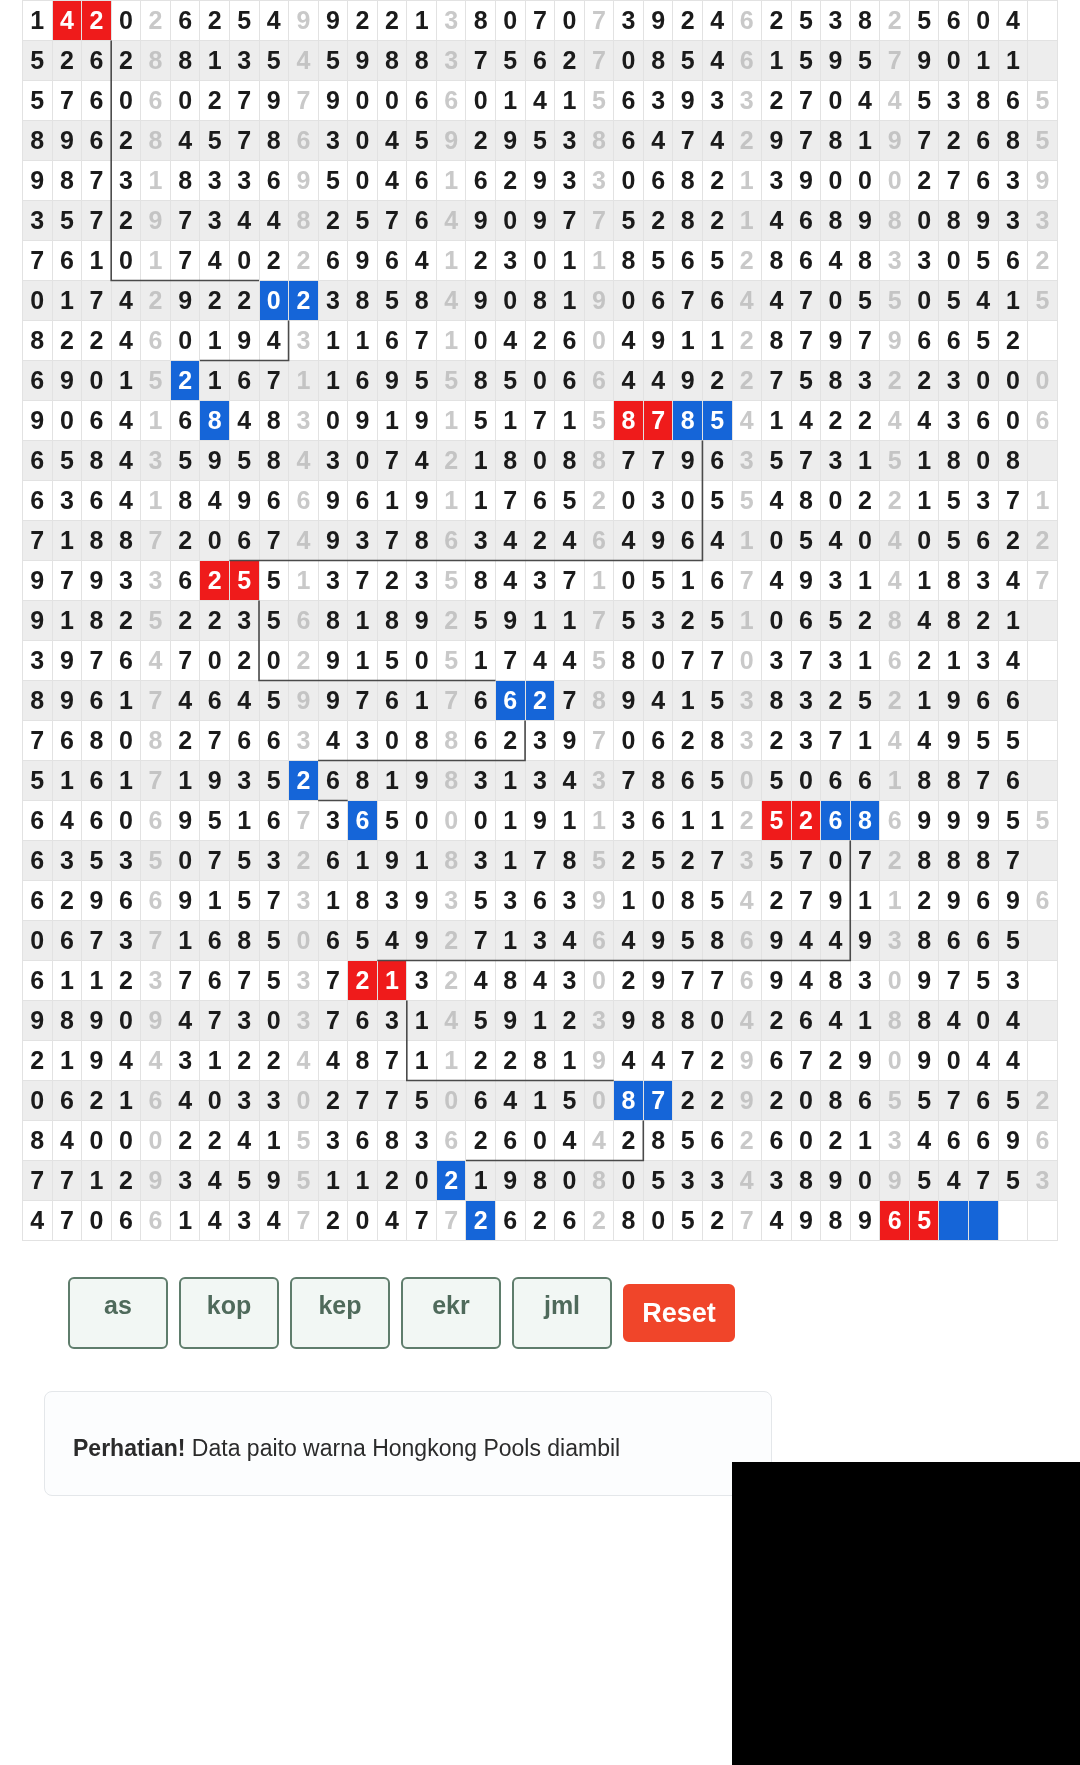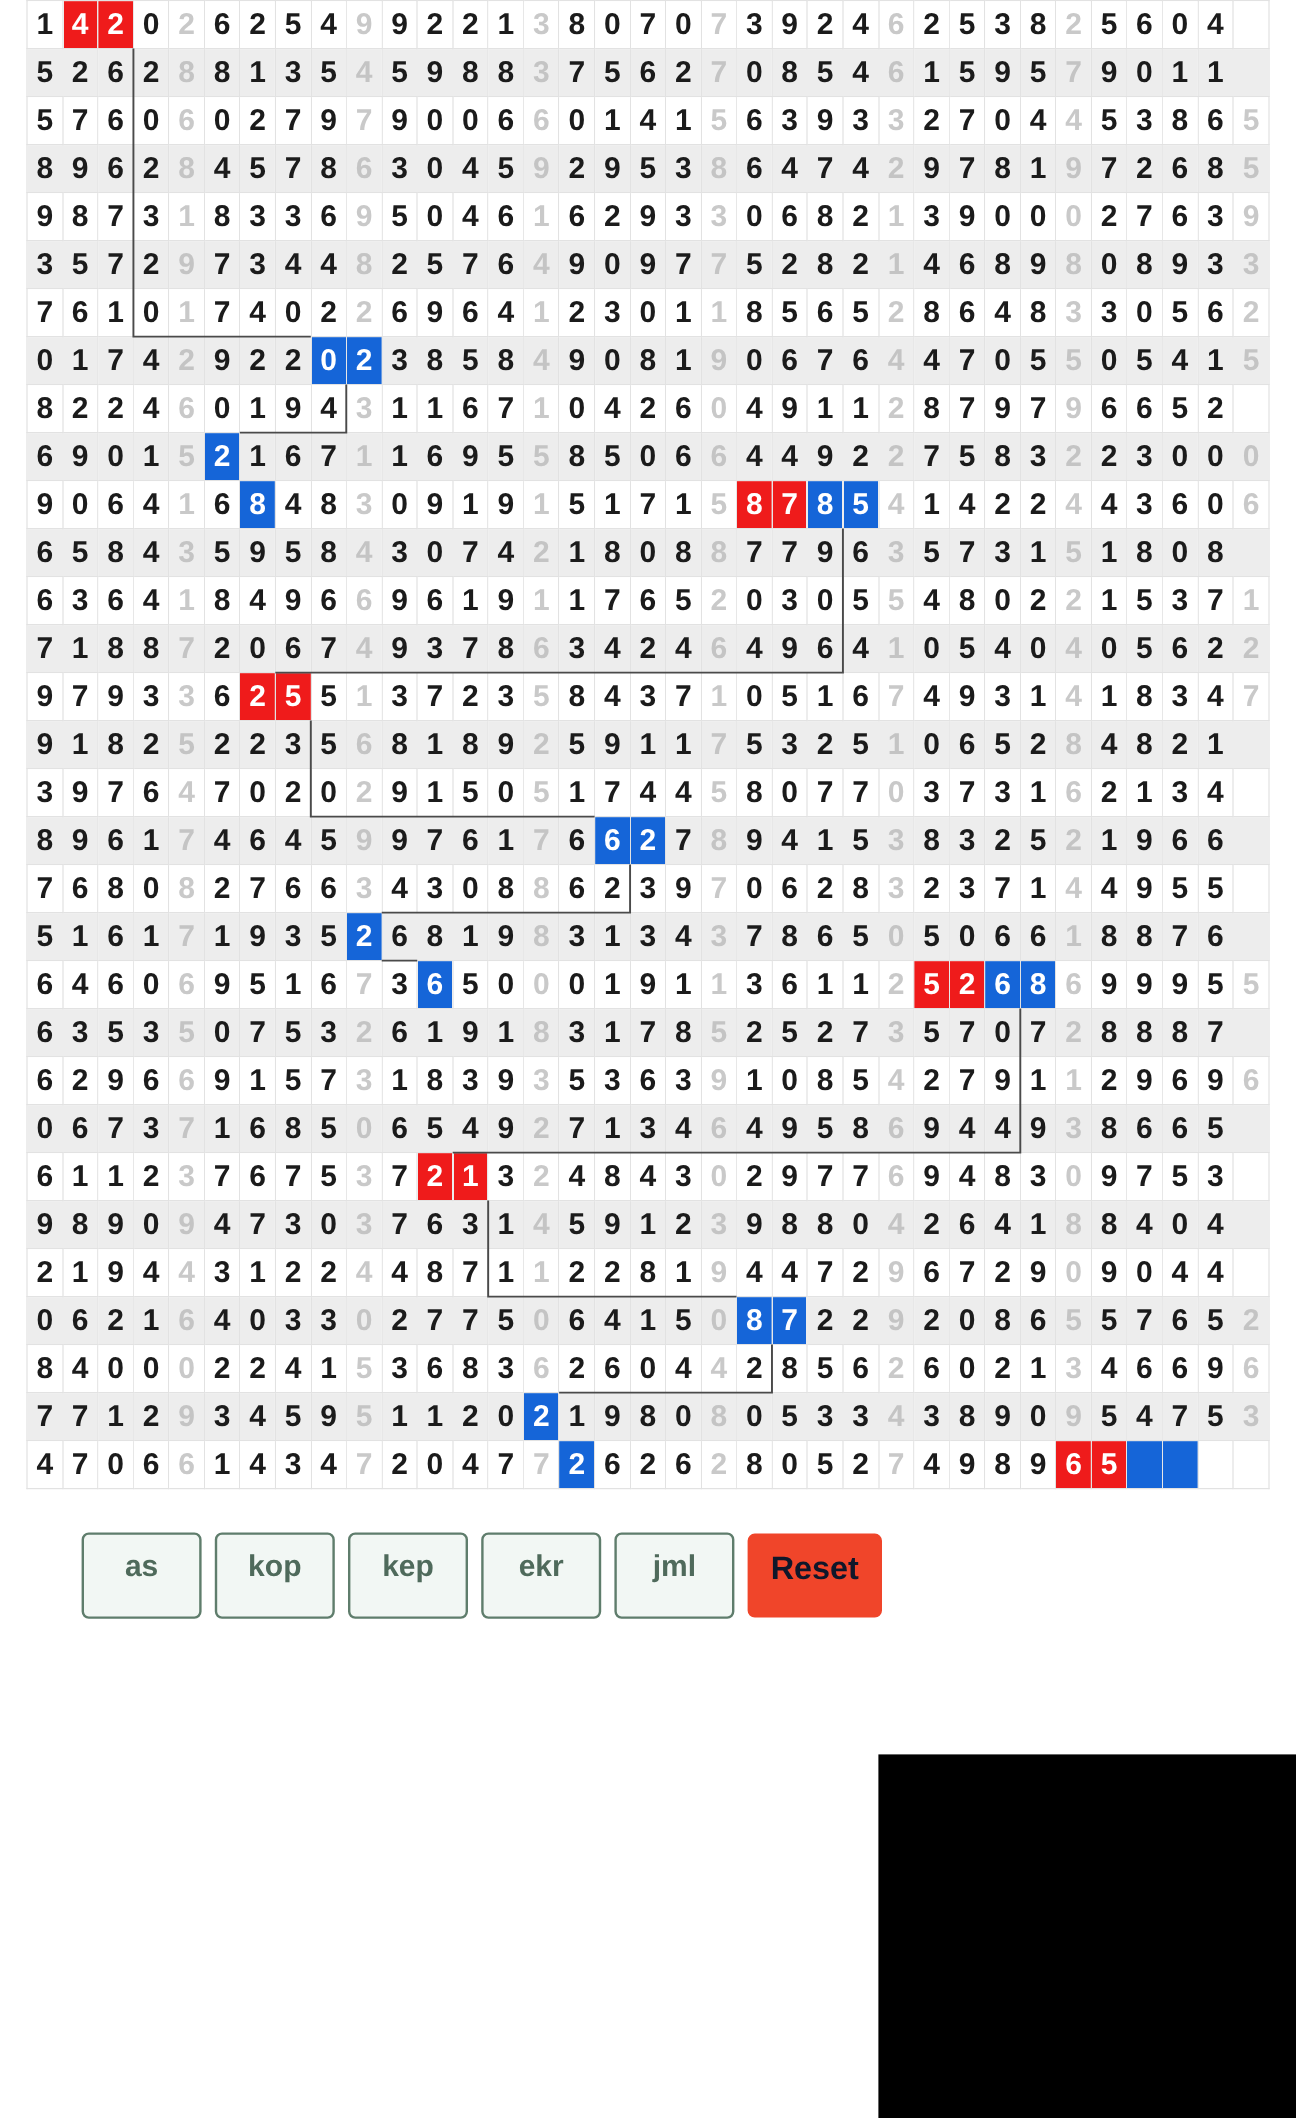--- a/index.html
+++ b/index.html
@@ -88,25 +88,25 @@
     background:#f2f7f4;
     border:2px solid #5f7d6c;
     border-radius:6px;
     padding:0 14px;
     box-sizing:border-box;
     cursor:pointer;
     user-select:none;
   }
   .btn-reset{
     min-width:112px;
-    height:70px;
+    height:58px;
     line-height:54px;
     background:#f0452a;
     border:2px solid #f0452a;
-    color:#0f172a;
+    color:#ffffff;
     font-size:27px;
     border-radius:6px;
   }
 
   
   .black-panel{
     position:absolute;
     right:0;
     top:1462px;
     width:348px;
@@ -1295,14 +1295,17 @@
     <div class="btn">as</div>
     <div class="btn">kop</div>
     <div class="btn">kep</div>
     <div class="btn">ekr</div>
     <div class="btn">jml</div>
     <div class="btn btn-reset">Reset</div>
   </div>
 
   <div class="black-panel"></div>
 
+  <div class="notice">
+    <b>Perhatian!</b><span> Data paito warna Hongkong Pools diambil</span>
+  </div>
 
 </div>
 
 </body></html>

